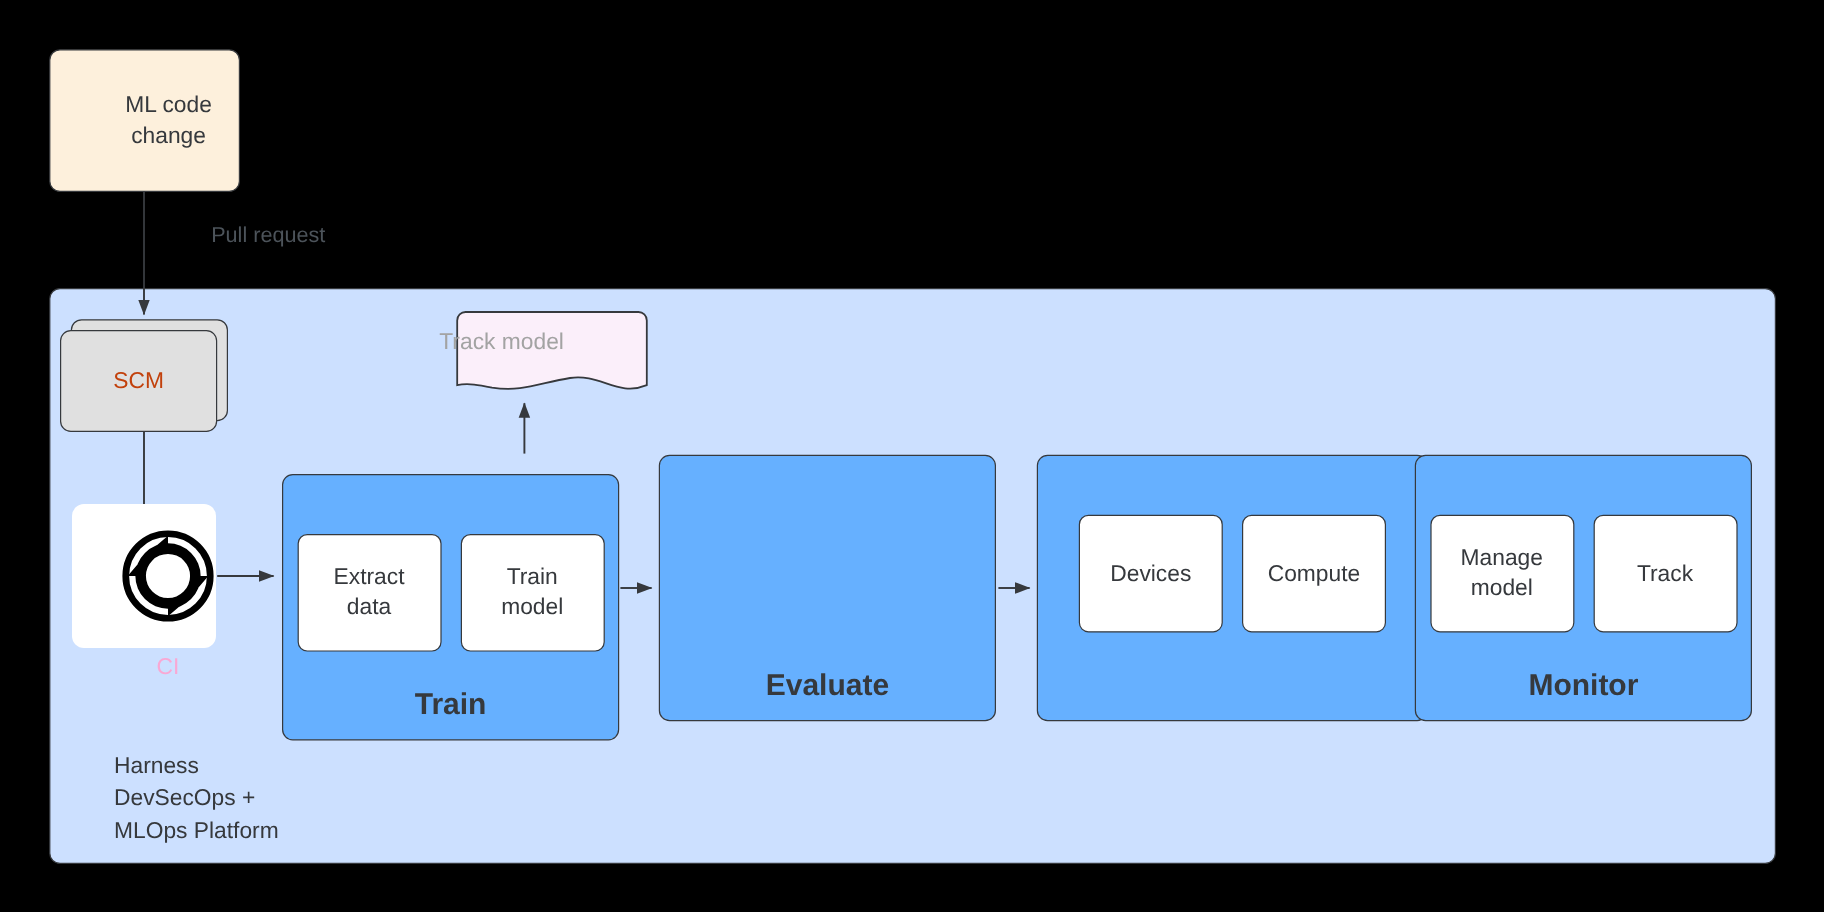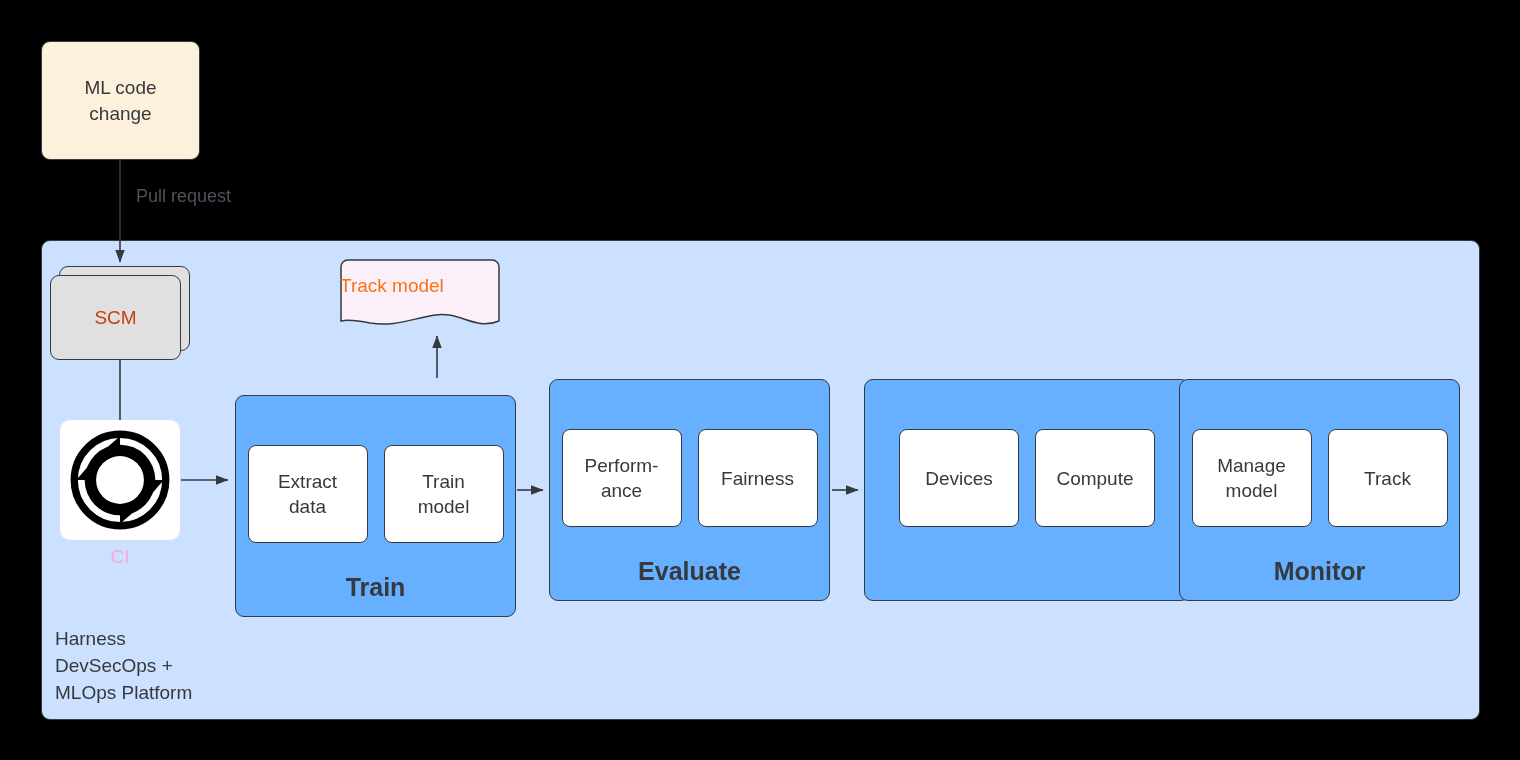--- a/index.html
+++ b/index.html
@@ -13,21 +13,21 @@
     position: relative;
     font-family: "Liberation Sans", "DejaVu Sans", sans-serif;
     overflow: hidden;
   }
   #canvas {
     position: absolute;
     left: 0; top: 0;
     width: 1520px;
     height: 760px;
   }
-  .abs { position: absolute; box-sizing: border-box; }
+  .abs { position: absolute; box-sizing: border-box; padding-left: 40px; }
 
   
   #ml-code-change {
     left: 41px; top: 41px;
     width: 159px; height: 119px;
     background: #FDF0DC;
     border: 1.6px solid #36393d;
     border-radius: 9px;
     display: flex;
     align-items: center;
@@ -108,22 +108,22 @@
   
   #track-model-note {
     left: 340px; top: 259px;
     width: 160px; height: 71px;
     z-index: 5;
   }
   #track-model-note .note-text {
     position: absolute;
     left: 0; top: 16px;
     width: 156px;
-    text-align: left;
-    color: #f97316;
+    text-align: center;
+    color: #a3a3a3;
     font-size: 19px;
     pointer-events: none;
   }
 
   
   .stage {
     top: 379px;
     height: 222px;
     background: #66B0FF;
     border: 1.5px solid #36393d;
@@ -267,29 +267,20 @@
       </div>
       <div class="task">
         <span style="white-space:pre-line;">Train
 model</span>
       </div>
     </div>
     <div class="stage-title">Train</div>
   </div>
 
   <div class="abs stage" id="stage-evaluate">
-    <div class="stage-tasks">
-      <div class="task">
-        <span style="white-space:pre-line;">Perform-
-ance</span>
-      </div>
-      <div class="task">
-        <span style="white-space:pre-line;">Fairness</span>
-      </div>
-    </div>
     <div class="stage-title">Evaluate</div>
   </div>
 
   <div class="abs stage" id="stage-deploy">
     <div class="stage-tasks">
       <div class="task">
         <span style="white-space:pre-line;">Devices</span>
       </div>
       <div class="task">
         <span style="white-space:pre-line;">Compute</span>

